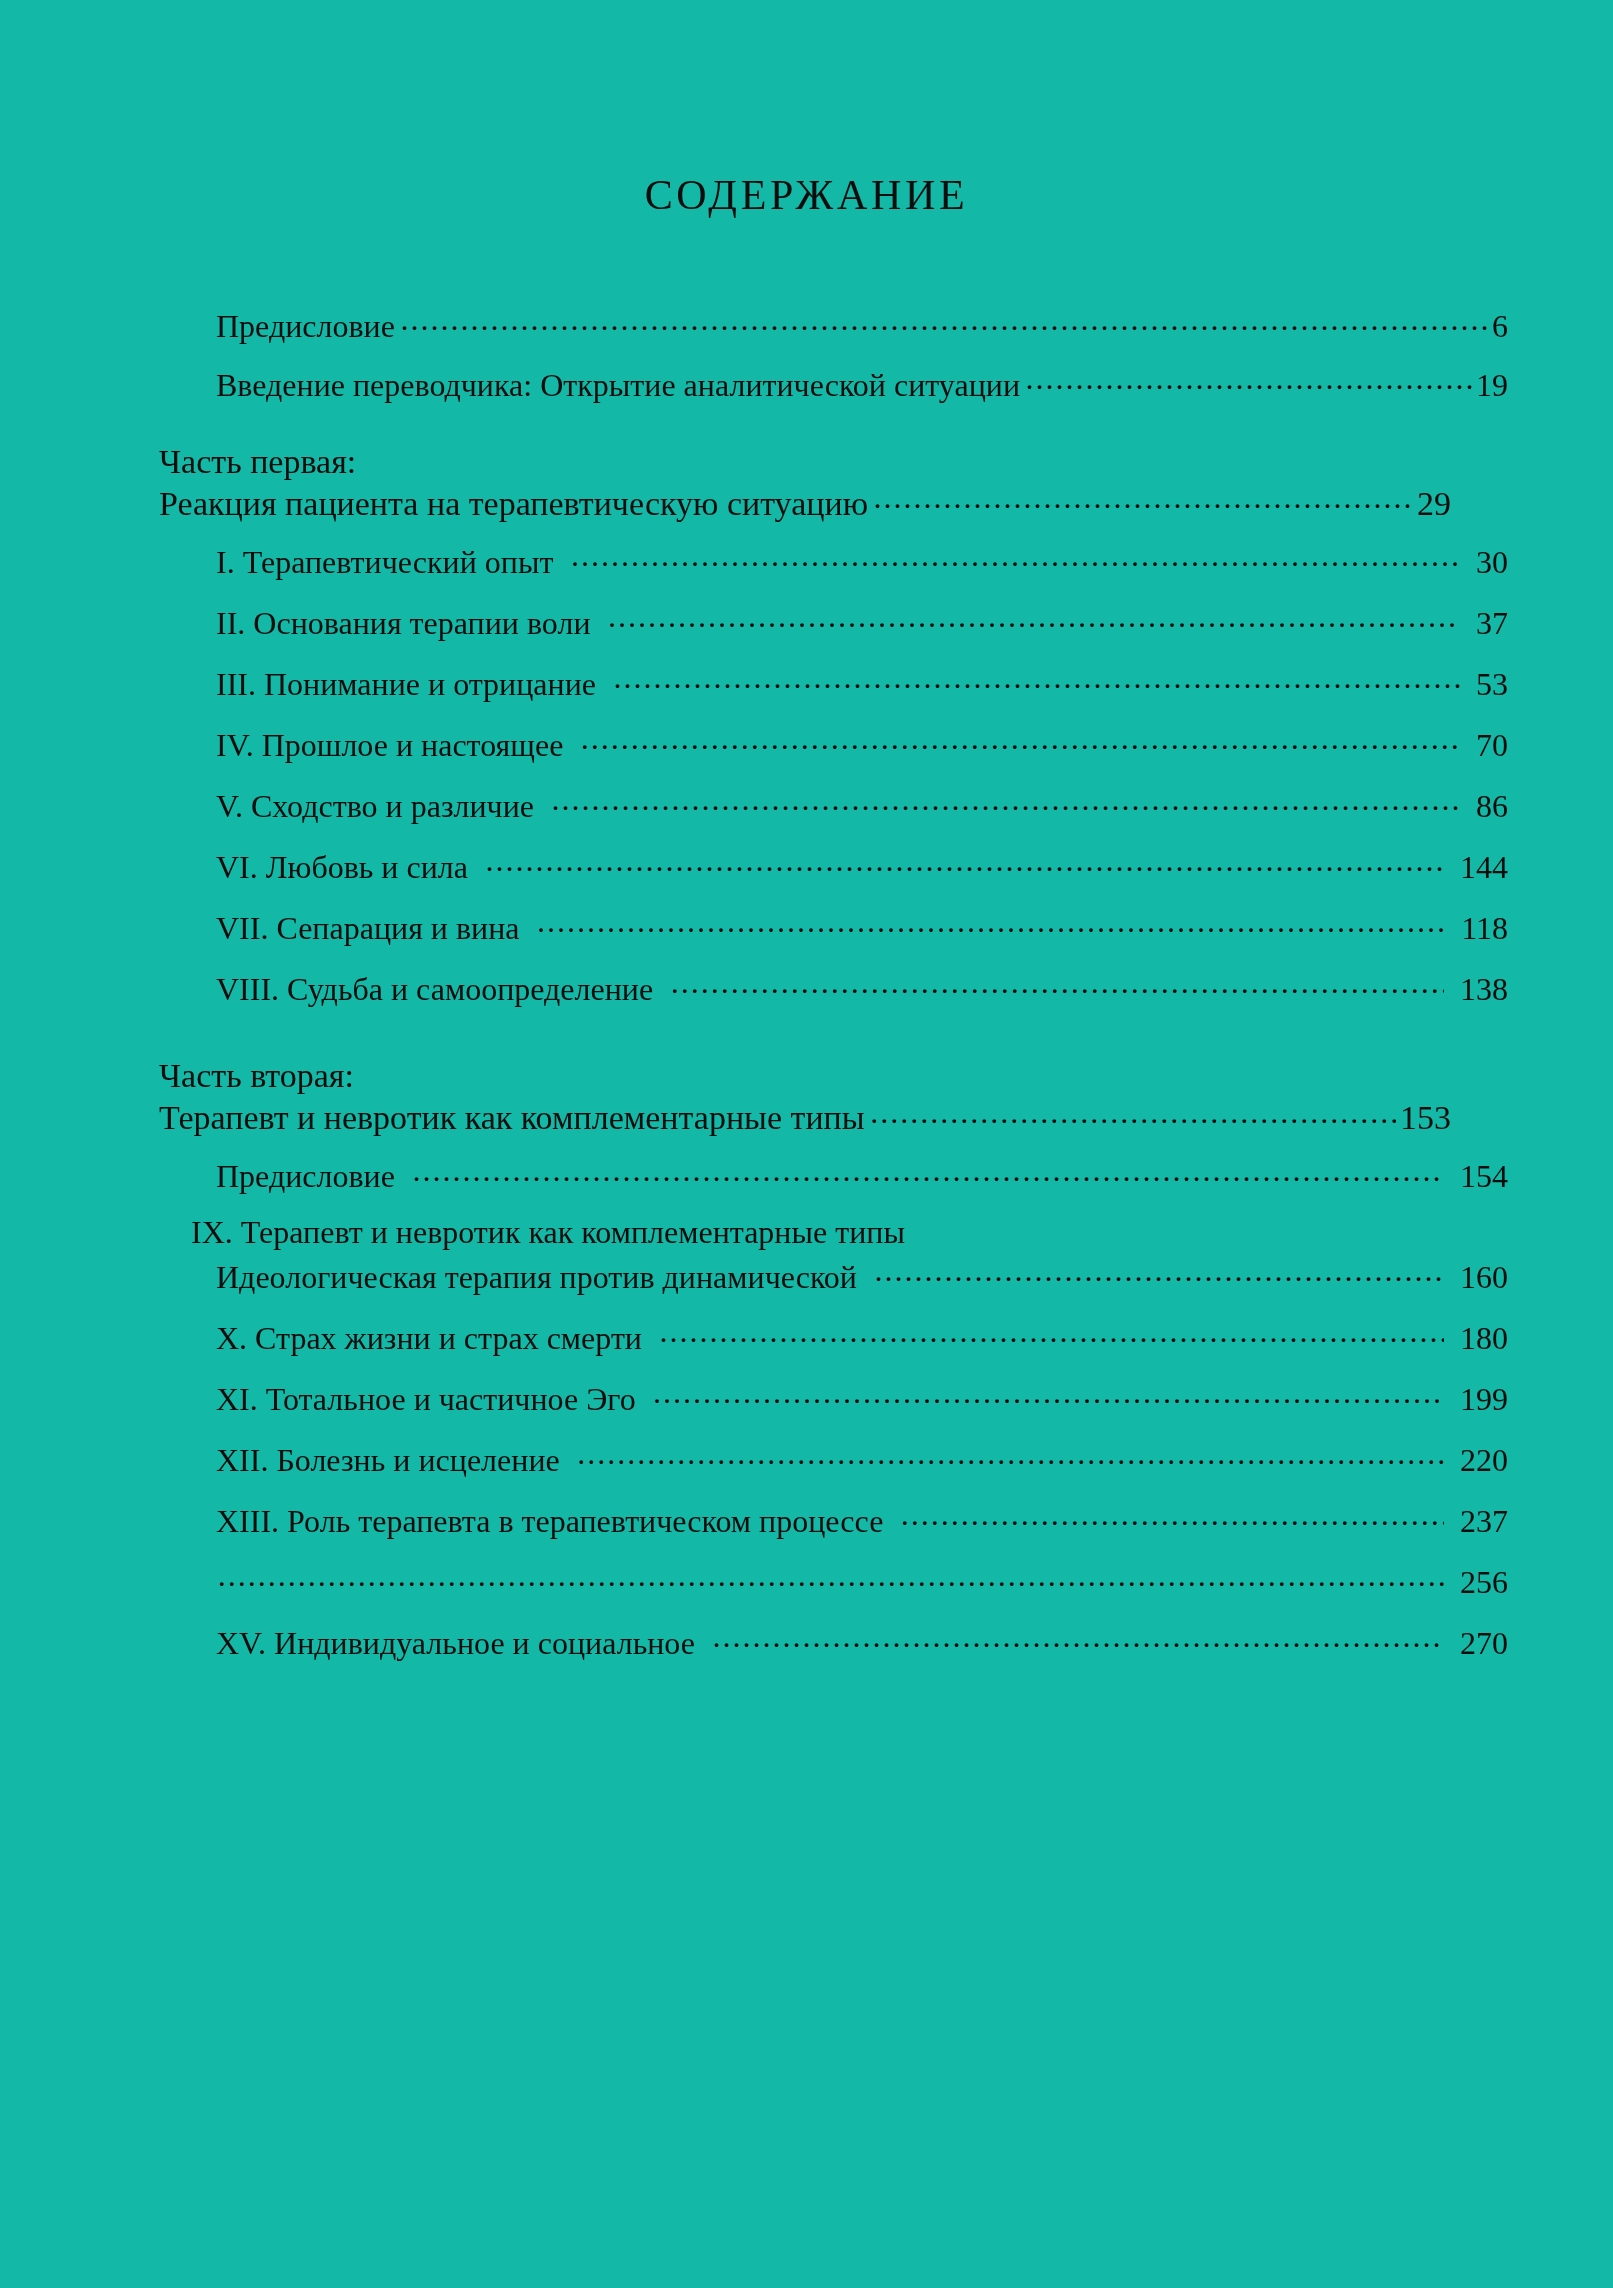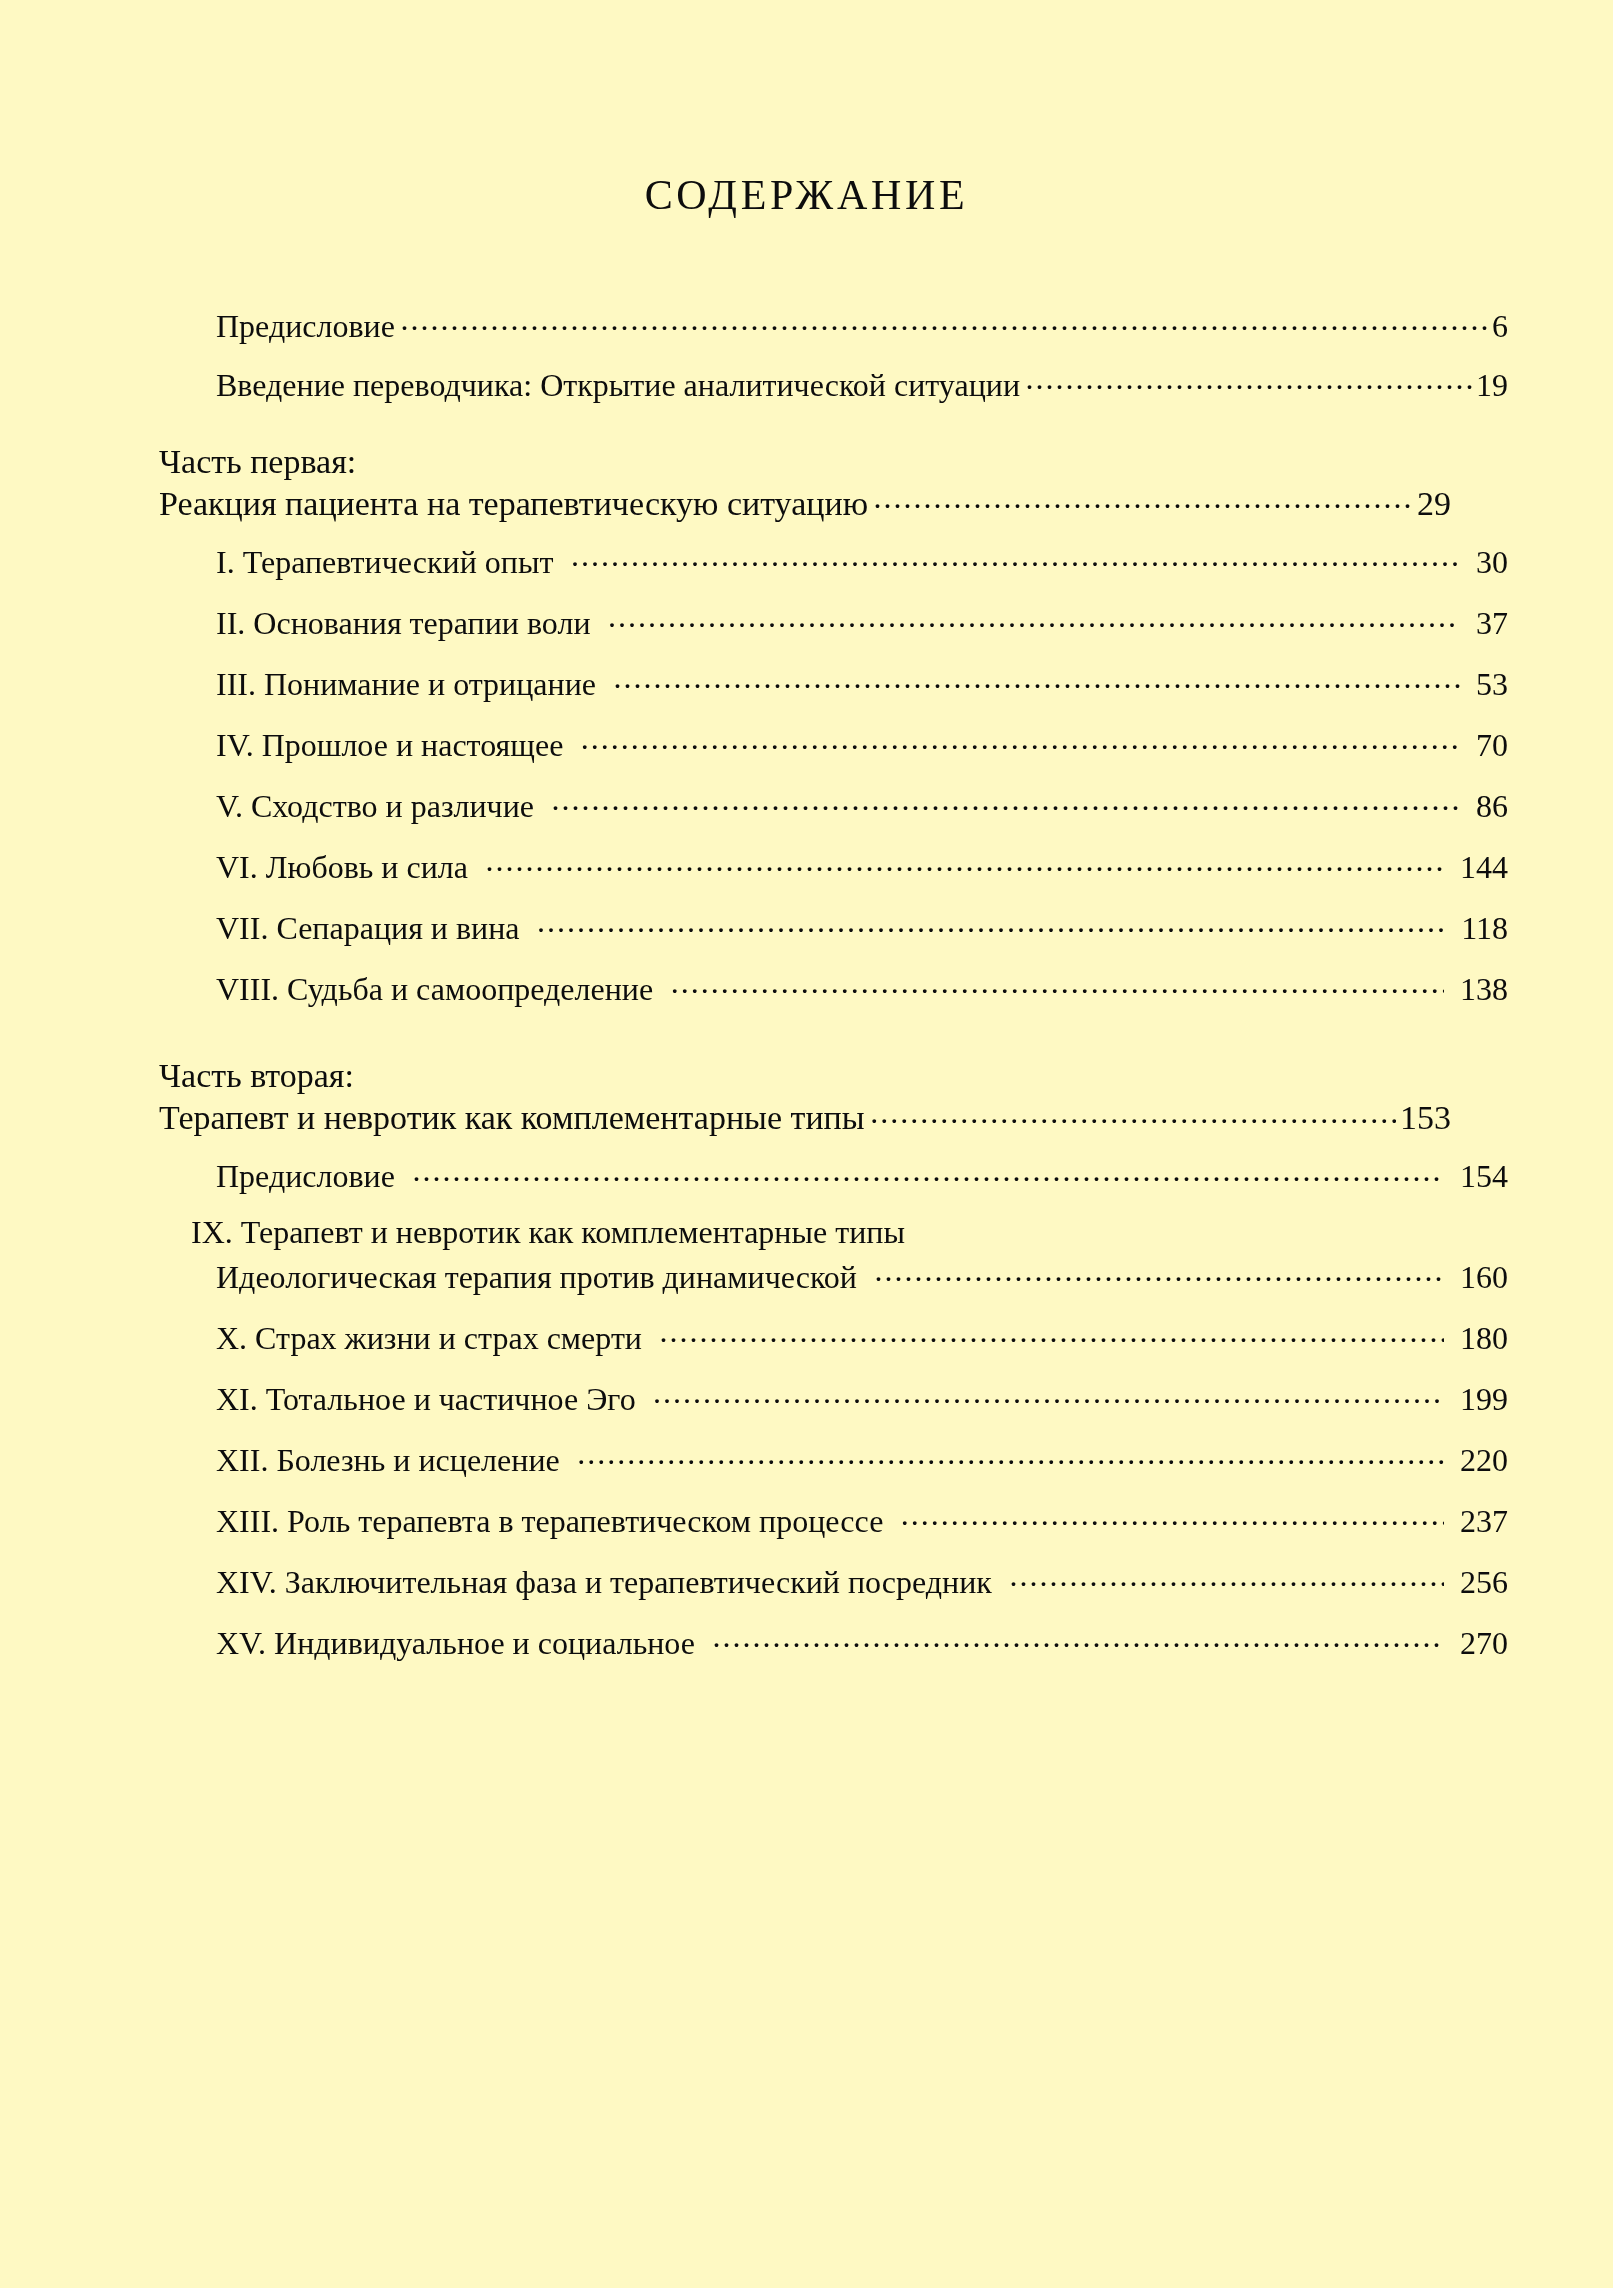--- a/index.html
+++ b/index.html
@@ -14,21 +14,21 @@
     color: #0d0d0d;
     position: relative;
     overflow: hidden;
   }
   .page {
     position: absolute;
     left: 0;
     top: 0;
     width: 1613px;
     height: 2289px;
-    background: #fef9c3;
+    background: #14b8a6;
   }
   .toc-title {
     position: absolute;
     left: 0;
     top: 171px;
     width: 1613px;
     text-align: center;
     font-size: 42px;
     letter-spacing: 3.7px;
     font-family: "Liberation Serif", serif;
@@ -209,21 +209,20 @@
       <span class="label">XII. Болезнь и исцеление</span>
       <span class="leader"></span>
       <span class="page-num">220</span>
     </div>
     <div class="row lvl-chapter chapter-row">
       <span class="label">XIII. Роль терапевта в терапевтическом процессе</span>
       <span class="leader"></span>
       <span class="page-num">237</span>
     </div>
     <div class="row lvl-chapter chapter-row">
-      <span class="label">XIV. Заключительная фаза и терапевтический посредник</span>
       <span class="leader"></span>
       <span class="page-num">256</span>
     </div>
     <div class="row lvl-chapter chapter-row">
       <span class="label">XV. Индивидуальное и социальное</span>
       <span class="leader"></span>
       <span class="page-num">270</span>
     </div>
 
   </div>

